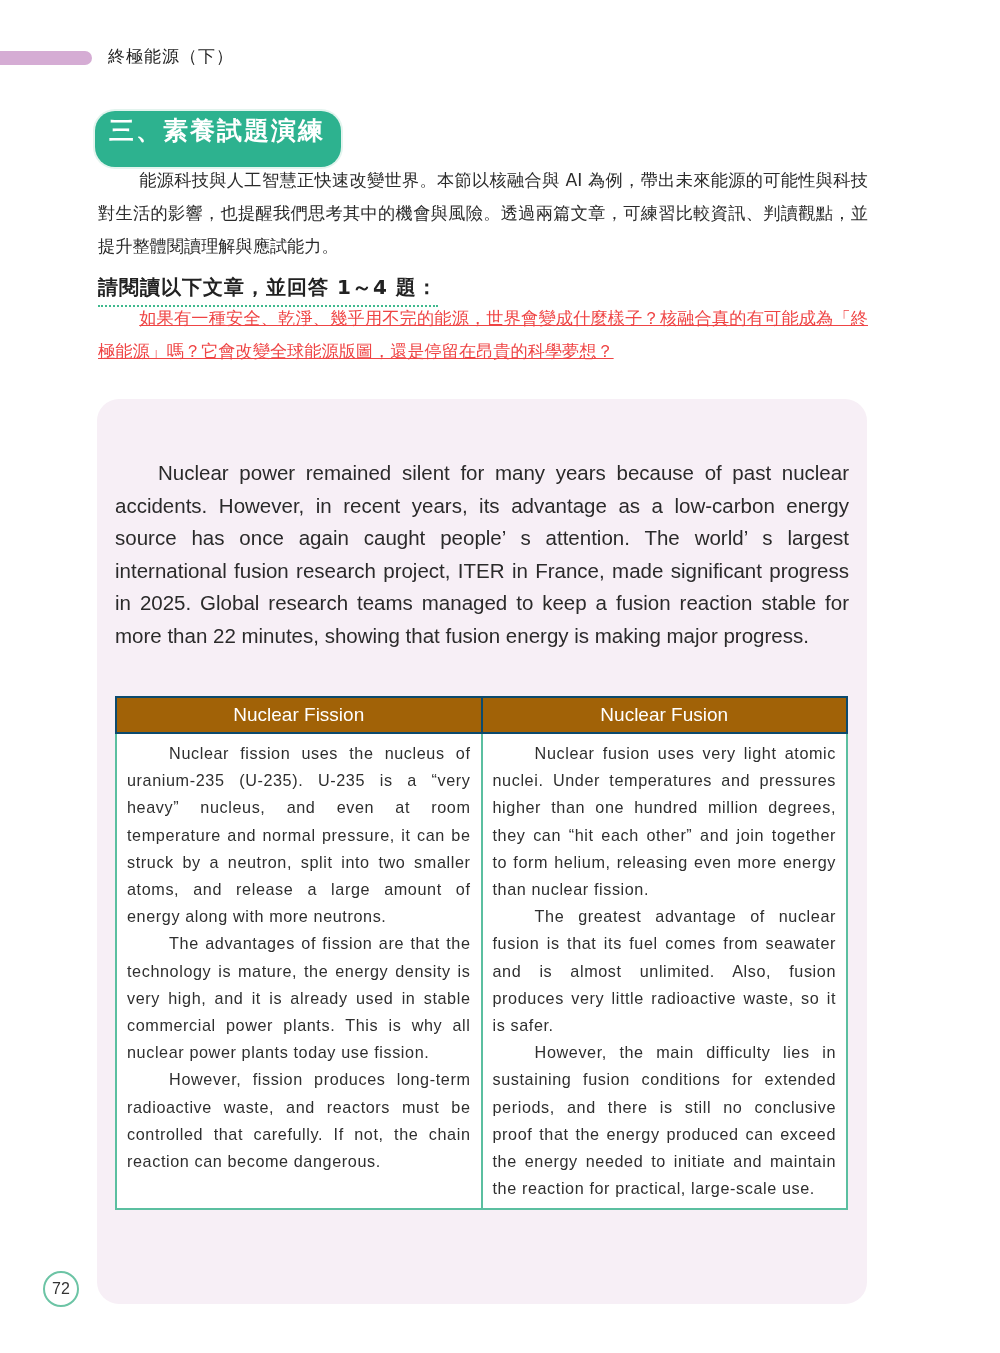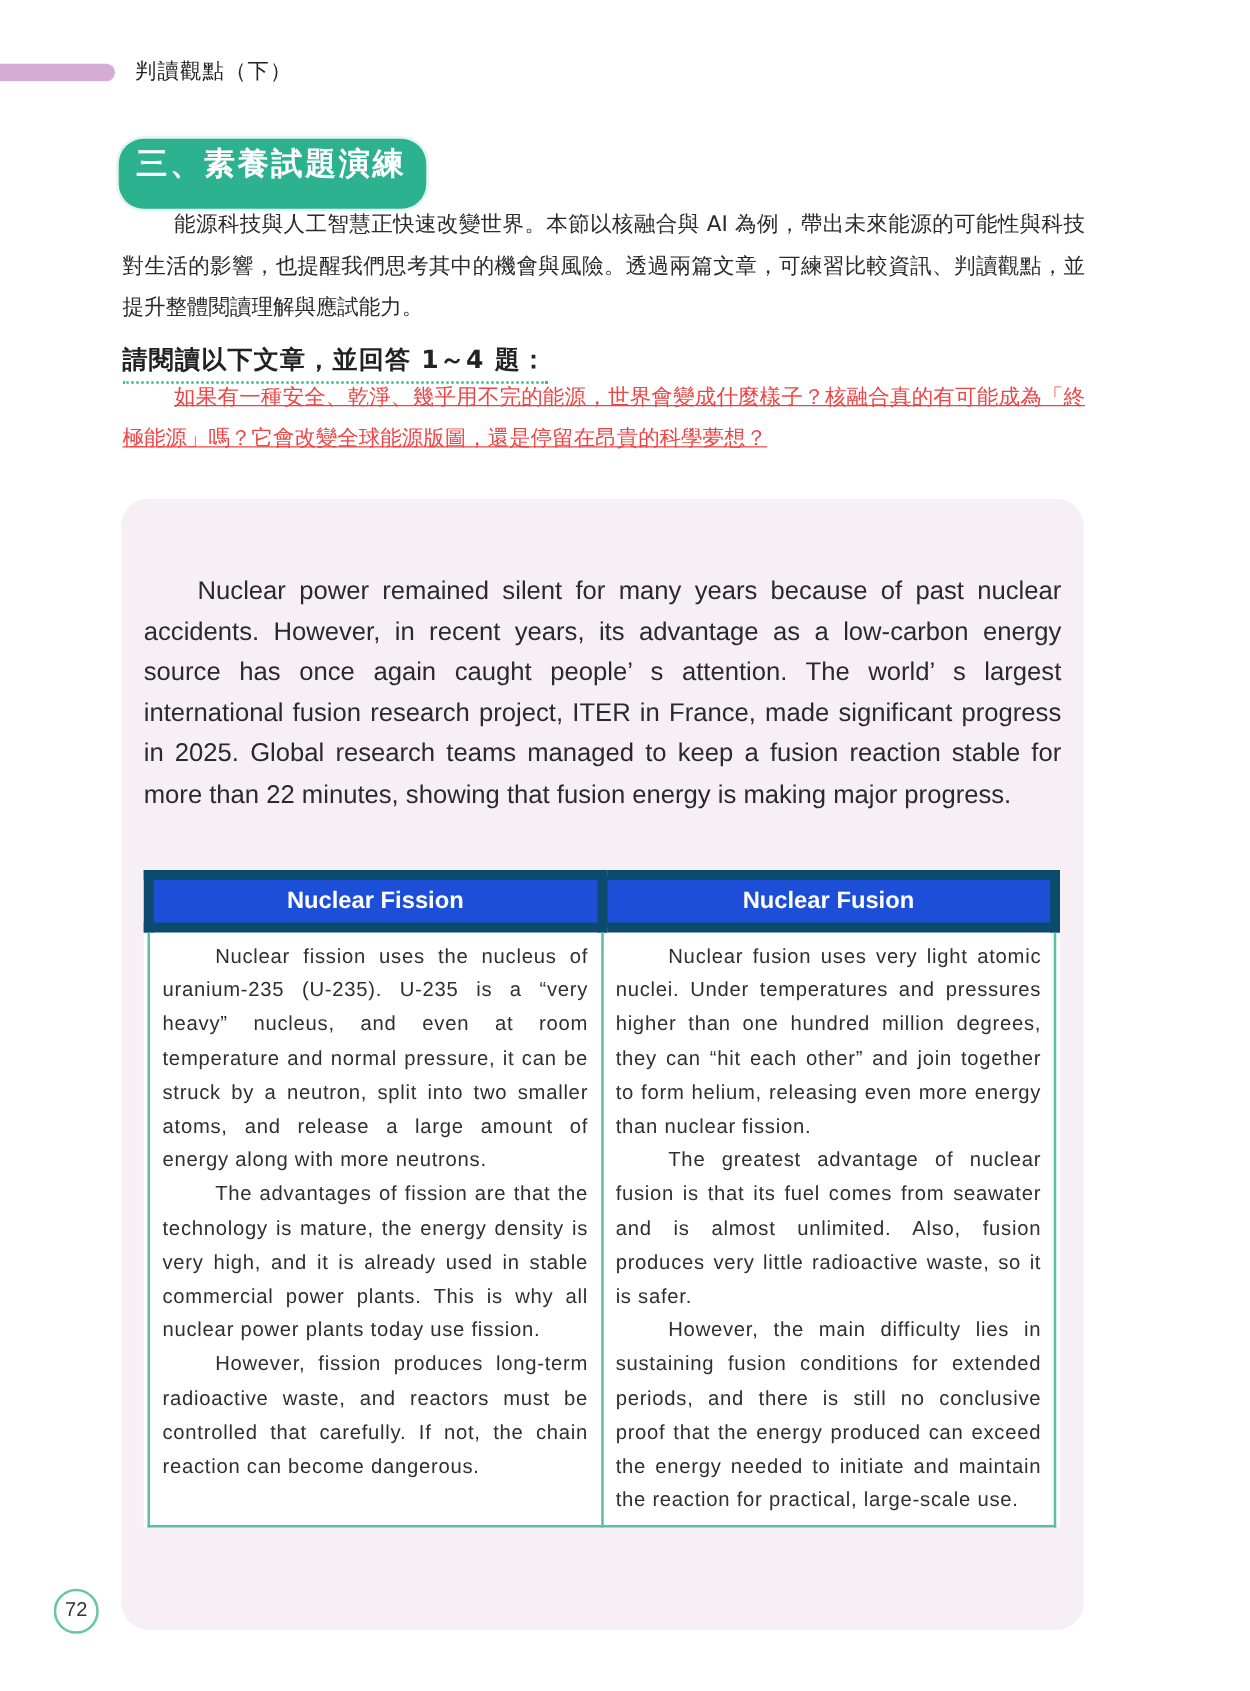--- a/index.html
+++ b/index.html
@@ -47,41 +47,41 @@
       position: absolute; left: 18px; top: 58px; width: 734px;
       font-family: "Liberation Sans", sans-serif; font-size: 20.5px; line-height: 32.6px;
       text-align: justify; color: #2a2a2a;
     }
     .article-body p { margin: 0; text-indent: 2.1em; }
     .compare-table {
       position: absolute; left: 18px; top: 297px; width: 733px;
       border: 2px solid #5bbfa0; border-collapse: collapse; background: #fff;
     }
     .compare-table th {
-      background: #1d4ed8; color: #fff; font-family: "Liberation Sans", sans-serif;
-      font-size: 19px; font-weight: bold; height: 34px; padding: 0;
-      border: 8px solid #0c4a6e; width: 50%;
+      background: #a16207; color: #fff; font-family: "Liberation Sans", sans-serif;
+      font-size: 19px; font-weight: normal; height: 34px; padding: 0;
+      border: 2px solid #0c4a6e; width: 50%;
     }
     .compare-table td {
       vertical-align: top; border: 2px solid #5bbfa0; padding: 6px 10px 6px 10px;
       font-family: "Liberation Sans", sans-serif; font-size: 16.2px; line-height: 27.2px;
       text-align: justify; color: #2f2f2f; letter-spacing: 0.6px;
     }
     .compare-table td p { margin: 0; text-indent: 2.6em; }
     .page-number {
       position: absolute; left: 43px; top: 1271px; width: 32px; height: 32px;
       border: 2px solid #6cc4a5; border-radius: 50%; text-align: center; line-height: 32px;
       font-size: 16px; color: #333; font-family: "Liberation Sans", sans-serif;
     }
   </style>
 </head>
 <body>
 
 <div class="header-bar"></div>
-<div class="header-title">判讀觀點（下）</div>
+<div class="header-title">終極能源（下）</div>
 
 <div class="section-pill">三、素養試題演練</div>
 
 <div class="intro">
   <p>能源科技與人工智慧正快速改變世界。本節以核融合與 AI 為例，帶出未來能源的可能性與科技對生活的影響，也提醒我們思考其中的機會與風險。透過兩篇文章，可練習比較資訊、判讀觀點，並提升整體閱讀理解與應試能力。</p>
 </div>
 
 <div class="question-heading">請閱讀以下文章，並回答 1～4 題：</div>
 
 <div class="lead">

